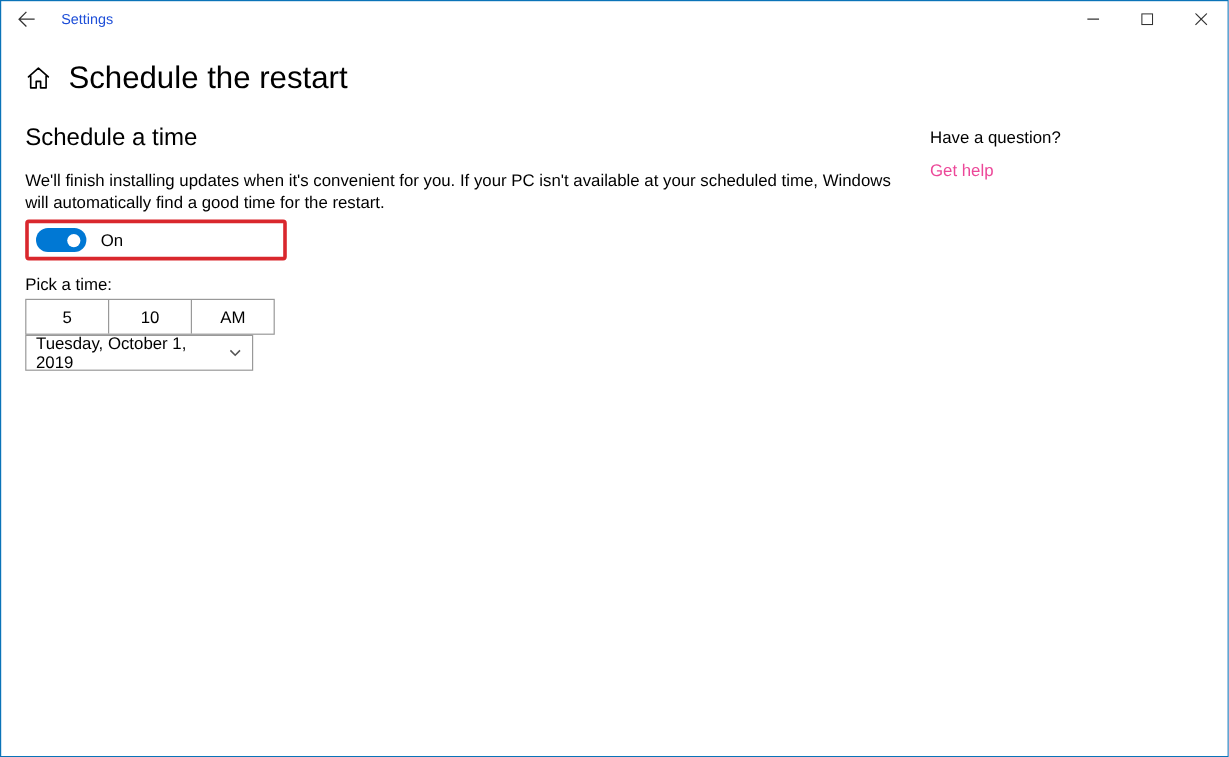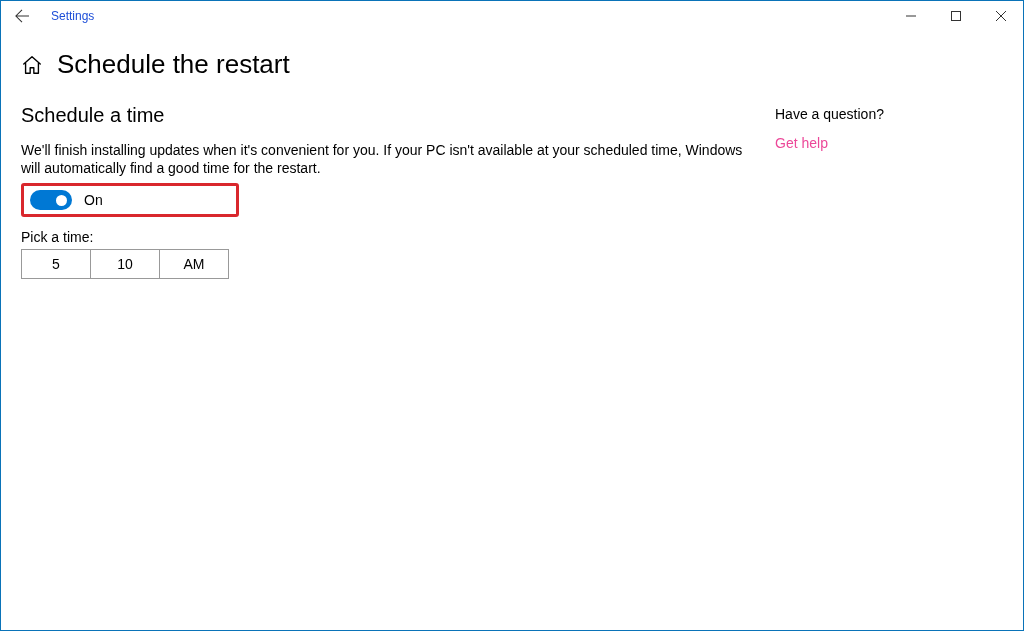--- a/index.html
+++ b/index.html
@@ -94,20 +94,28 @@
         <span class="toggle-label">On</span>
       </div>
 
       <div class="field-label">Pick a time:</div>
       <div class="time-picker">
         <div class="time-seg">5</div>
         <div class="time-seg">10</div>
         <div class="time-seg">AM</div>
       </div>
 
+      <div class="date-picker">
+        <span>Tuesday, October 1, 2019</span>
+        <span class="chev">
+          <svg width="12" height="12" viewBox="0 0 12 12">
+              <path d="M2 4 L6 8 L10 4" stroke="#555" stroke-width="1.3" fill="none"></path>
+            </svg>
+        </span>
+      </div>
     </div>
 
     <div class="side">
       <div class="side-title">Have a question?</div>
       <a class="side-link">Get help</a>
     </div>
   </div>
 </div>
 
 </body></html>

